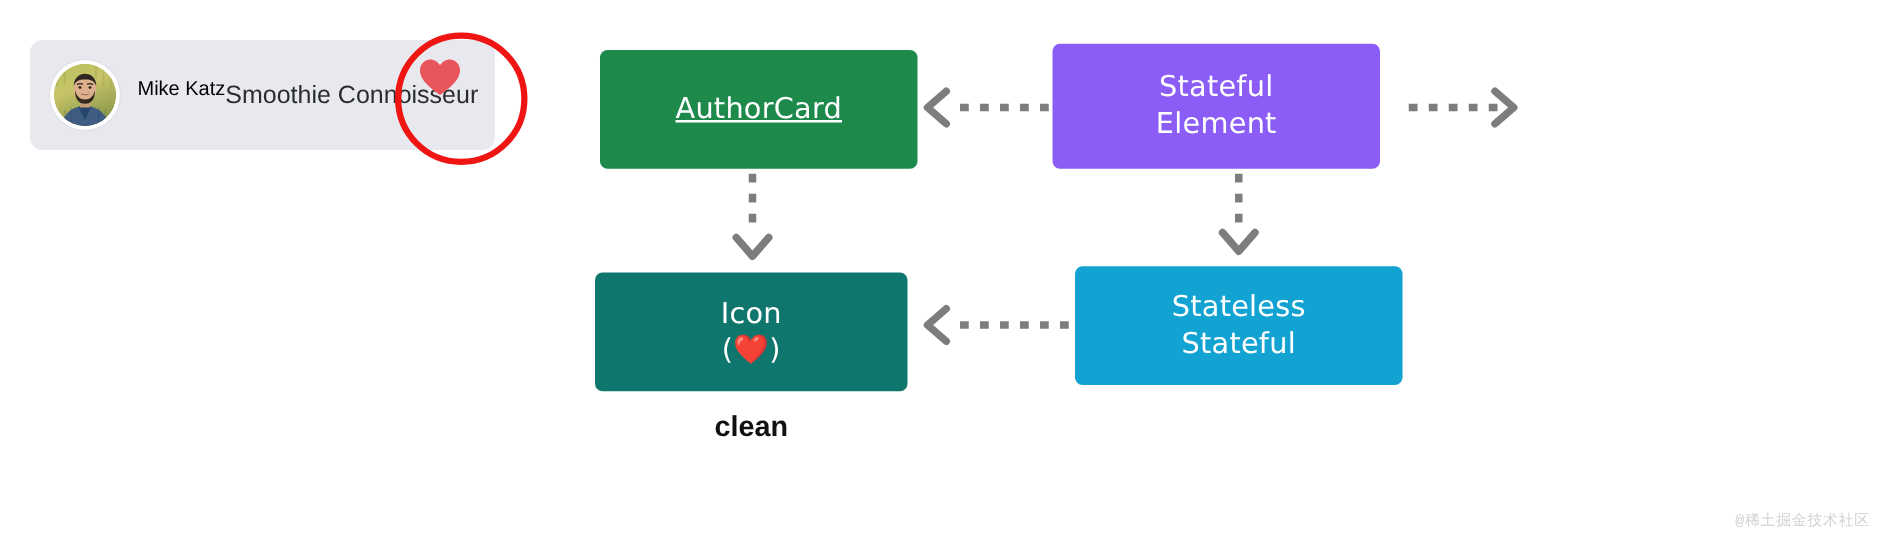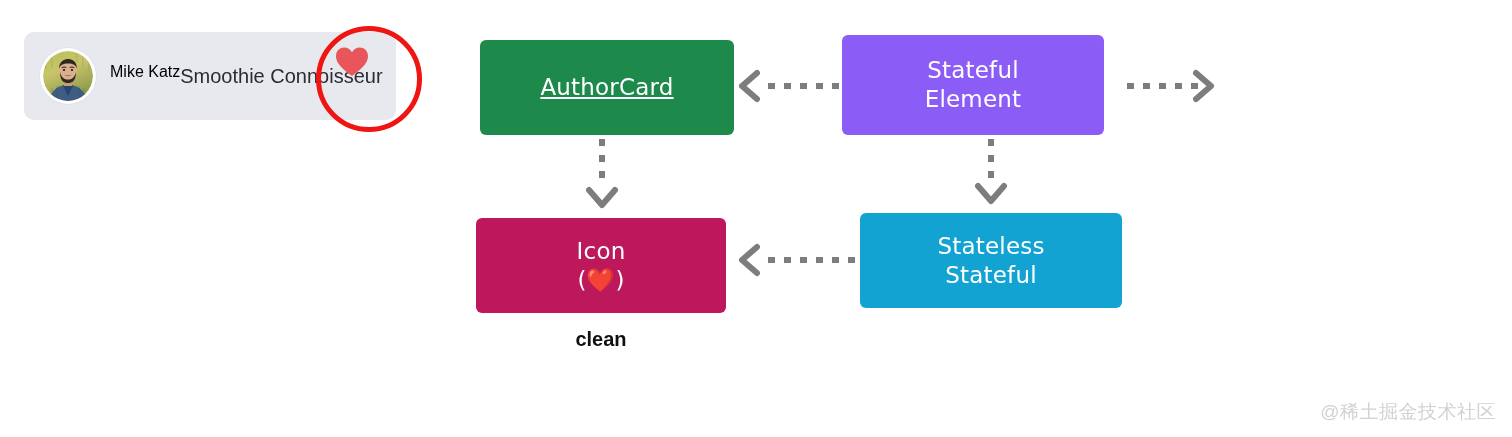--- a/index.html
+++ b/index.html
@@ -110,46 +110,46 @@
   .node-stateful {
     left: 842px; top: 35px; width: 262px; height: 100px;
     background: #8b5cf6;
   }
   .node-state {
     left: 1222px; top: 35px; width: 262px; height: 100px;
     background: #3cb464;
   }
   .node-icon {
     left: 476px; top: 218px; width: 250px; height: 95px;
-    background: #be185d;
+    background: #0f766e;
   }
   .node-stateless {
     left: 860px; top: 213px; width: 262px; height: 95px;
     background: #13a3d2;
   }
 
   .caption-clean {
     position: absolute;
     left: 476px;
     top: 328px;
     width: 250px;
     text-align: center;
     font-family: "Liberation Sans", sans-serif;
-    font-size: 20px;
+    font-size: 23px;
     font-weight: bold;
     color: #111111;
   }
 
   .watermark {
     position: absolute;
     right: 16px;
     bottom: 12px;
-    font-size: 19px;
+    font-size: 12px;
     color: #d2d2d2;
-    font-family: Liberation Sans, sans-serif;
+    font-family: Liberation Mono, monospace;
     letter-spacing: 0.5px;
   }
 
   .connectors {
     position: absolute;
     left: 0; top: 0;
     width: 1512px; height: 437px;
     pointer-events: none;
   }
 </style>

